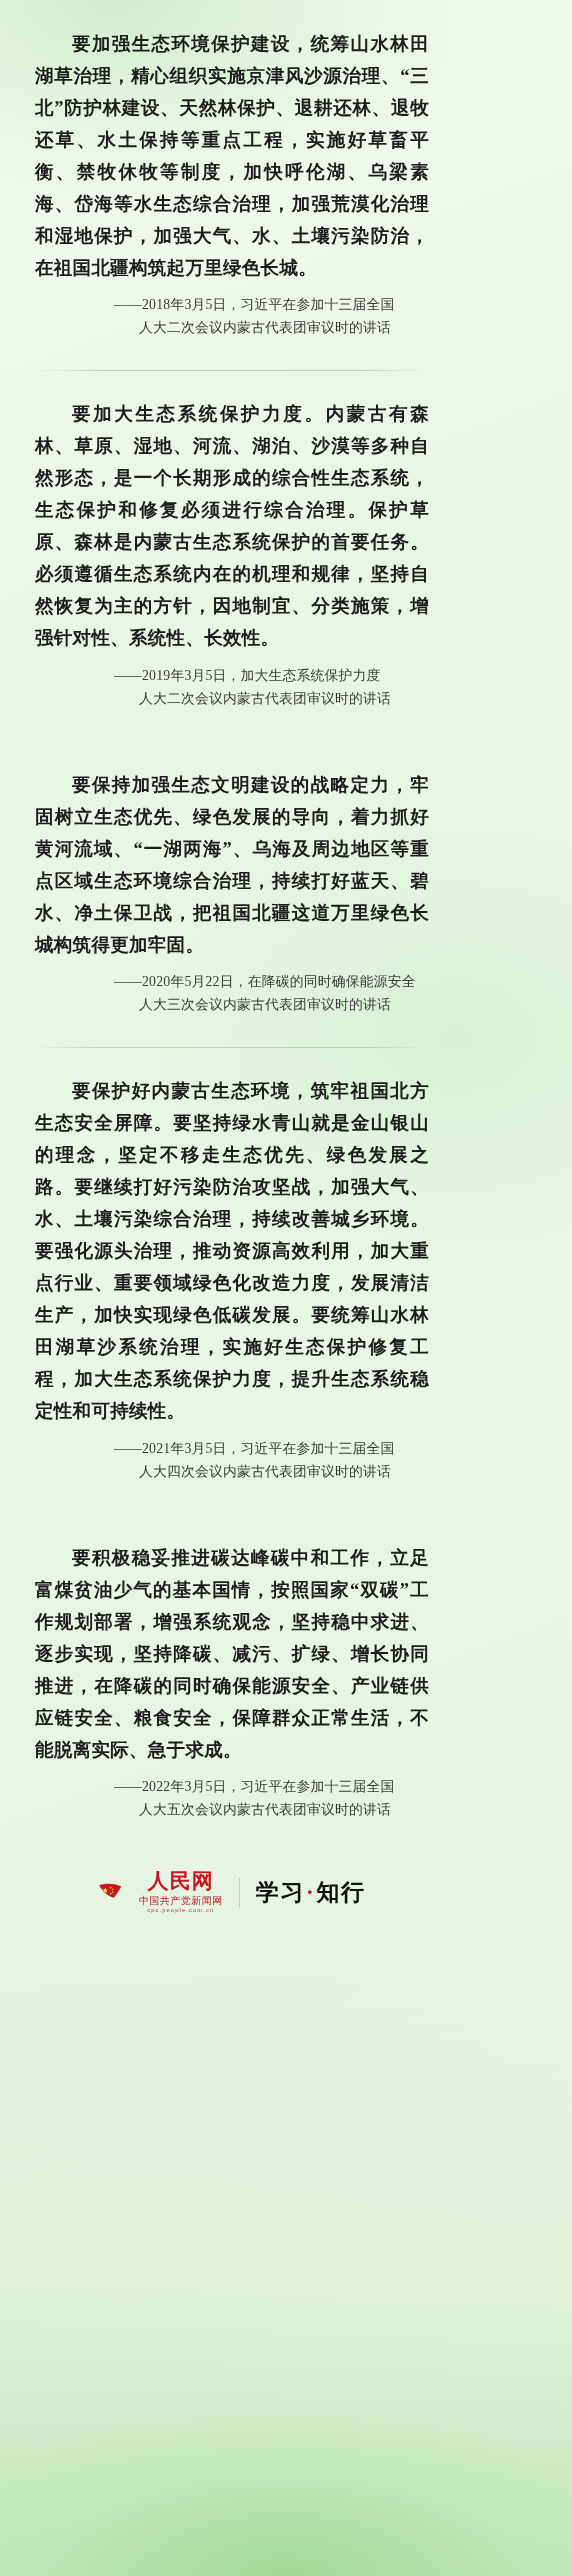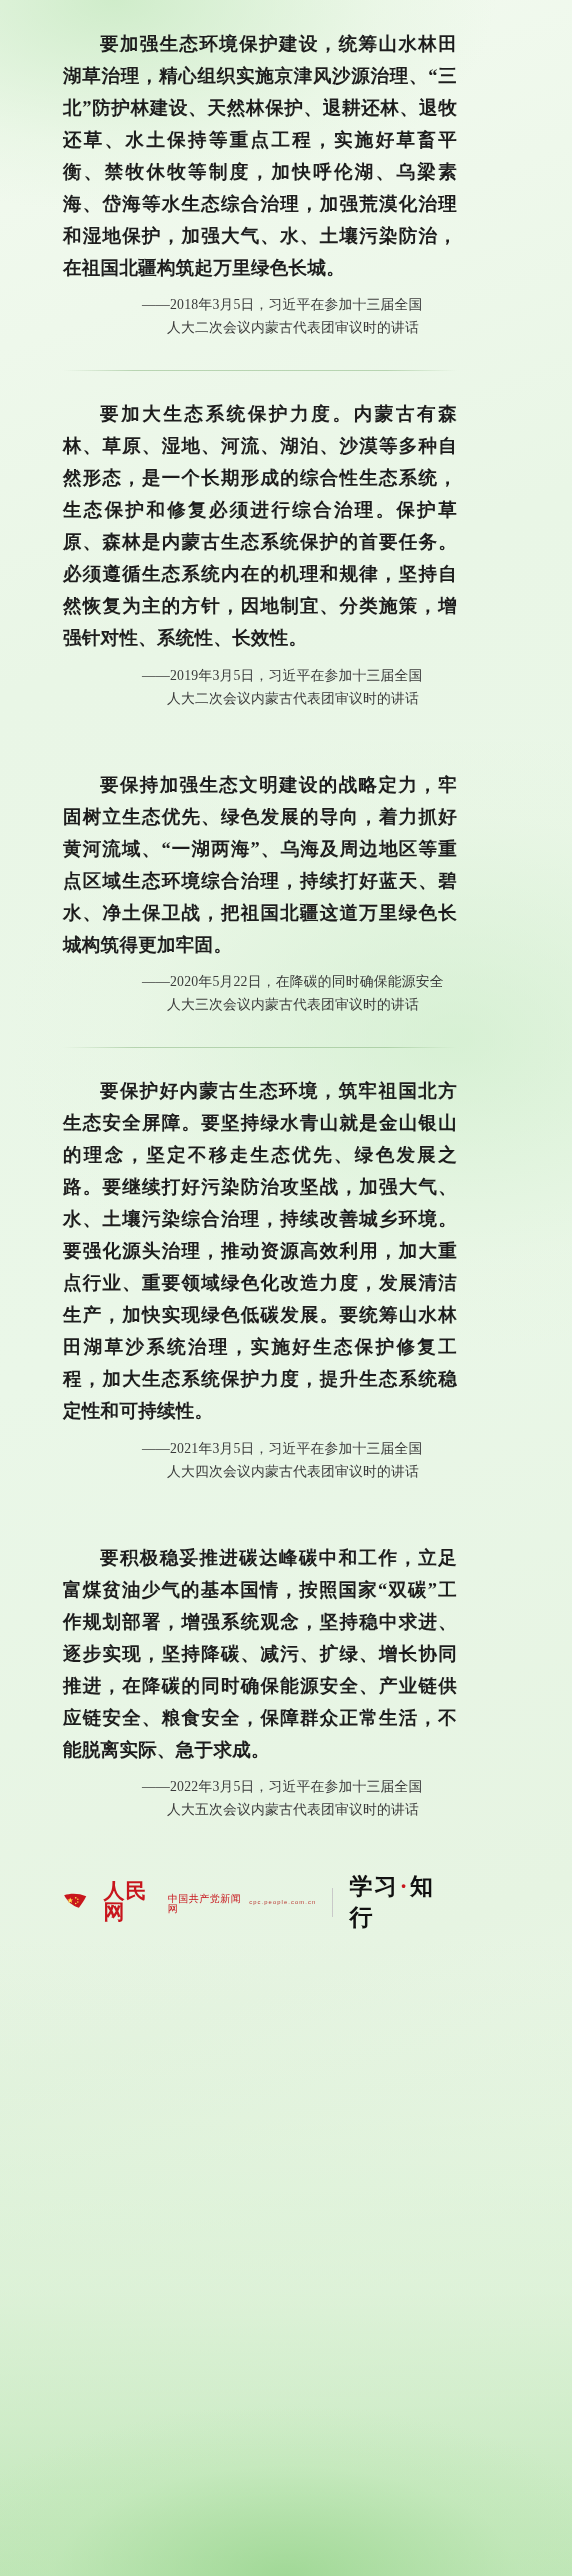--- a/index.html
+++ b/index.html
@@ -41,21 +41,20 @@
     height: 297px;
     background: radial-gradient(ellipse 424px 201px at 50% 100%, rgba(151,212,140,0.75) 0%, rgba(186,229,176,0.35) 55%, rgba(255,255,255,0) 85%);
   }
 
   .page {
     position: relative;
     z-index: 2;
     width: 464px;
     box-sizing: border-box;
     padding: 27.5px 35px 0 35px;
-    margin-left: 28px;
   }
 
   .quote-block {
     margin-bottom: 31px;
   }
   .quote-text {
     font-size: 18.5px;
     line-height: 32px;
     color: #1d1d1d;
     text-align: justify;
@@ -97,21 +96,21 @@
     z-index: 3;
     margin-top: 21px;
     padding: 19px 0 23px 0;
     display: flex;
     align-items: center;
     justify-content: center;
     gap: 16px;
   }
   .brand {
     display: flex;
-    flex-direction: row;
+    flex-direction: column;
     align-items: center;
     line-height: 1;
   }
   .brand-mark {
     display: flex;
     align-items: flex-end;
     gap: 2.1px;
   }
   .brand-title {
     font-size: 21px;
@@ -170,21 +169,21 @@
     <div class="quote-source">
       <span class="source-line1">——2018年3月5日，习近平在参加十三届全国</span>
       <span class="source-line2">人大二次会议内蒙古代表团审议时的讲话</span>
     </div>
   </div>
   <div class="divider"></div>
 
   <div class="quote-block">
     <div class="quote-text">要加大生态系统保护力度。内蒙古有森林、草原、湿地、河流、湖泊、沙漠等多种自然形态，是一个长期形成的综合性生态系统，生态保护和修复必须进行综合治理。保护草原、森林是内蒙古生态系统保护的首要任务。必须遵循生态系统内在的机理和规律，坚持自然恢复为主的方针，因地制宜、分类施策，增强针对性、系统性、长效性。</div>
     <div class="quote-source">
-      <span class="source-line1">——2019年3月5日，习近平在参加十三届全国</span>
+      <span class="source-line1">——2019年3月5日，加大生态系统保护力度</span>
       <span class="source-line2">人大二次会议内蒙古代表团审议时的讲话</span>
     </div>
   </div>
   <div class="divider"></div>
 
   <div class="quote-block">
     <div class="quote-text">要保持加强生态文明建设的战略定力，牢固树立生态优先、绿色发展的导向，着力抓好黄河流域、“一湖两海”、乌海及周边地区等重点区域生态环境综合治理，持续打好蓝天、碧水、净土保卫战，把祖国北疆这道万里绿色长城构筑得更加牢固。</div>
     <div class="quote-source">
       <span class="source-line1">——2020年5月22日，在降碳的同时确保能源安全</span>
       <span class="source-line2">人大三次会议内蒙古代表团审议时的讲话</span>

